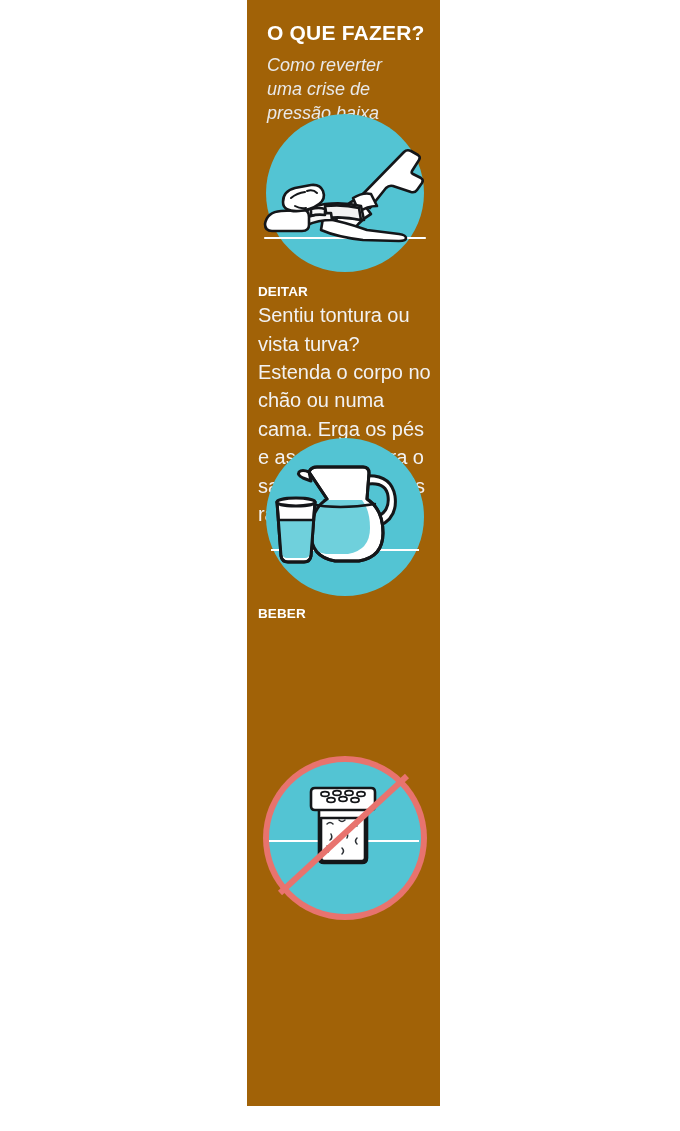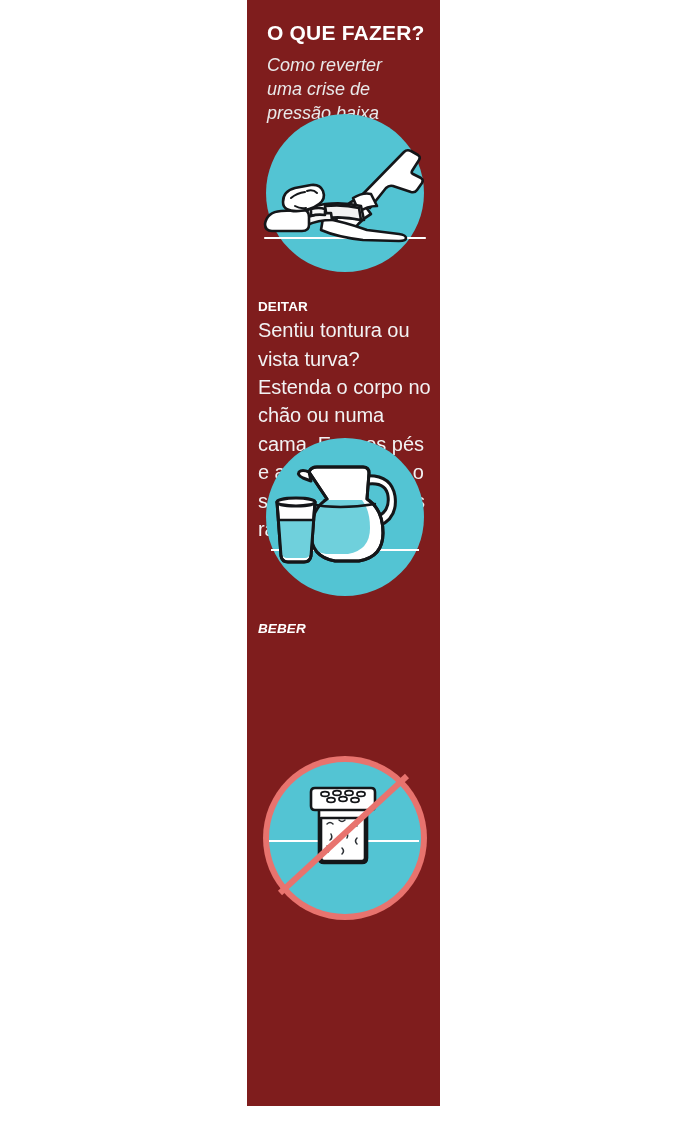--- a/index.html
+++ b/index.html
@@ -6,21 +6,21 @@
   body{
     width:680px;height:1131px;
     font-family:"Liberation Sans", sans-serif;
     overflow:hidden;
     position:relative;
   }
   #infographic-panel{
     position:absolute;
     left:247px; top:0px;
     width:193px; height:1106px;
-    background:#7f1d1d;
+    background:#a16207;
     box-sizing:border-box;
     overflow:visible;
   }
   .panel-inner{position:relative;width:100%;height:100%;}
 
   
   #header{
     position:absolute; left:20px; top:22px; width:165px;
   }
   #header .title{
@@ -49,21 +49,21 @@
   .circle.banned{
     background:#53C4D3;
     box-shadow:0 0 0 6px #E8736E;
     left:22px; width:152px; height:152px;
   }
   .illu-svg{position:absolute;left:0;top:0;width:193px;height:162px;overflow:visible;}
 
   .txt-block{position:absolute; left:11px; width:175px;}
   .sec-title{
     font-size:13.5px;font-weight:bold;color:#ffffff;
-    margin:15px 0 1px 0; letter-spacing:.1px; line-height:1.2;
+    margin:0 0 1px 0; letter-spacing:.1px; line-height:1.2;
   }
   .sec-body{
     font-size:20px;color:#f2f2f3;line-height:1.42;margin:0;
     letter-spacing:-.05px;
   }
 </style>
 </head>
 <body>
 
 <div id="infographic-panel">
@@ -139,21 +139,21 @@
           <path d="M32,82 l34,0 -3,34 q-1,4 -5,4 l-18,0 q-4,0 -5,-4 Z" fill="#6FD0DC" stroke="none"></path>
 
           <path d="M31,82 l36,0" fill="none" stroke="#141619" stroke-width="2.4"></path>
 
           <path d="M30,64 l38,0 -4,54 q-1,6 -7,6 l-16,0 q-6,0 -7,-6 Z" fill="none"></path>
 
           <ellipse cx="49" cy="64" rx="19" ry="4" fill="#FFFFFF"></ellipse>
         </g>
       </svg>
     </div>
-    <div class="txt-block" style="top:168px;font-style:italic;">
+    <div class="txt-block" style="top:168px;">
       <p class="sec-title">BEBER</p>
     </div>
   </div>
 
   <div class="section" style="top:762px;">
     <div class="illu-wrap">
       <div class="circle banned"></div>
       <svg class="illu-svg" viewBox="0 0 193 162">
 
         <line x1="22" y1="79" x2="172" y2="79" stroke="#FFFFFF" stroke-width="2.2"></line>

